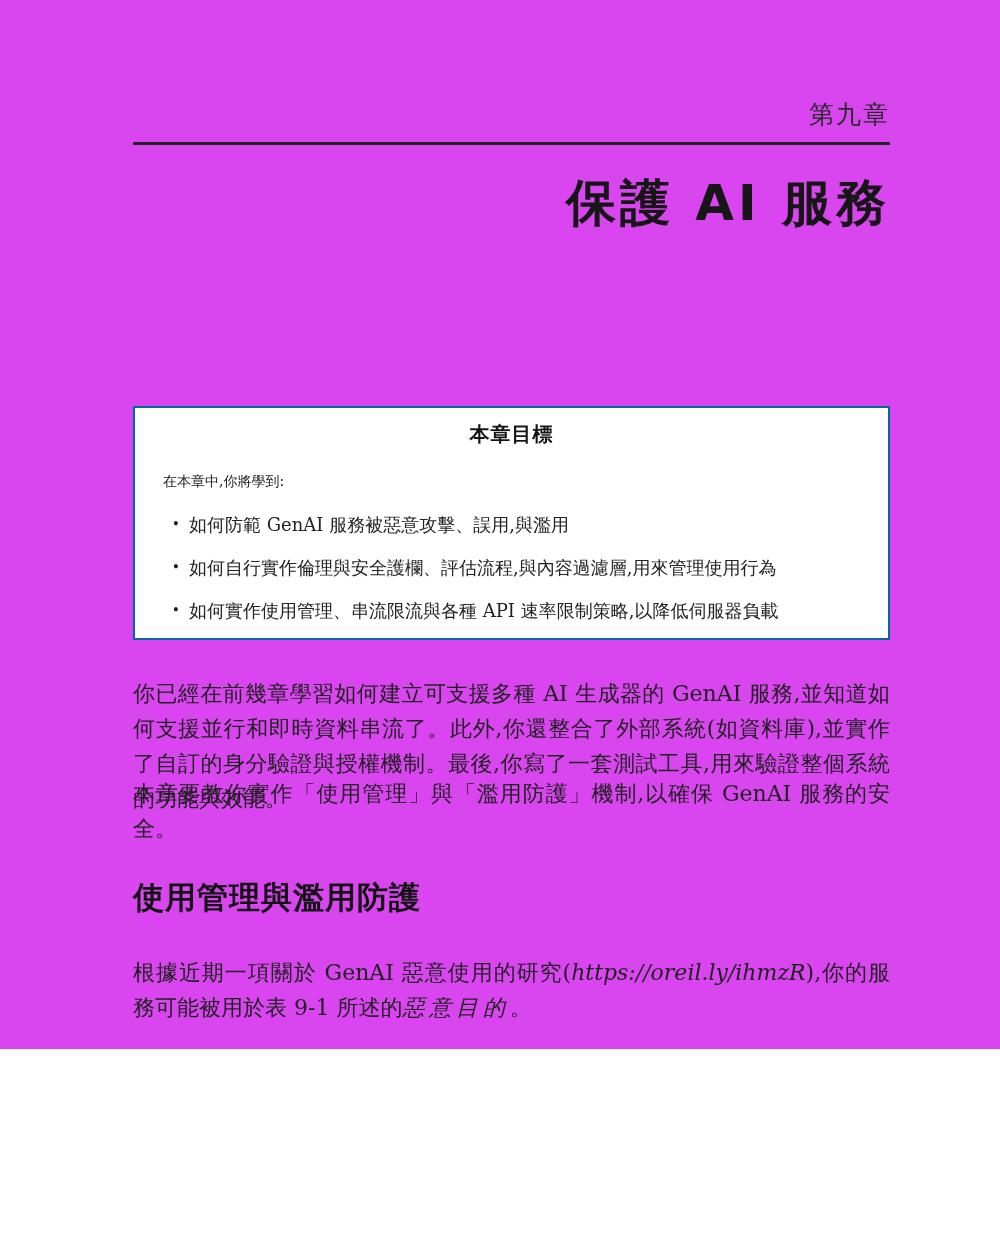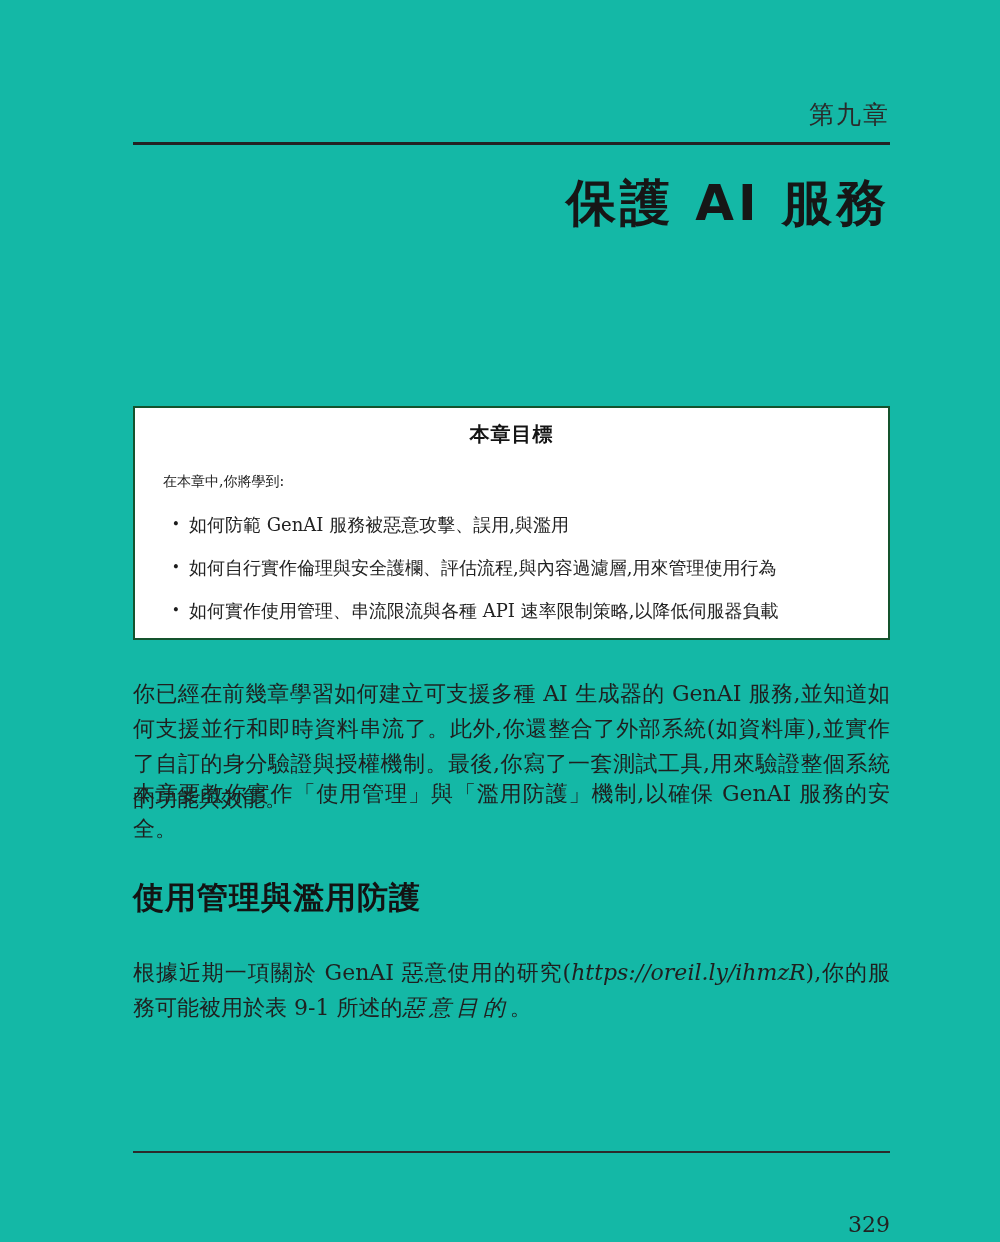--- a/index.html
+++ b/index.html
@@ -1,21 +1,21 @@
 <!DOCTYPE html>
 <html><head>
 <meta charset="utf-8">
 <style>
   * { margin: 0; padding: 0; box-sizing: border-box; }
   html, body { background: #ffffff; }
   .page {
     position: relative;
     width: 1000px;
-    height: 1242px;
-    background: #14b8a6;
+    height: 1049px;
+    background: #d946ef;
     color: #1c1c1c;
     font-family: "DejaVu Serif", "Liberation Serif", serif;
     overflow: hidden;
   }
   .band { position: absolute; left: 133px; width: 757px; }
 
   
   .chapter-label {
     top: 98px;
     text-align: right;
@@ -38,21 +38,21 @@
     font-weight: 700;
     font-size: 50px;
     line-height: 62px;
     color: #161616;
     letter-spacing: 4px;
   }
 
   
   .objectives-box {
     top: 406px;
-    border: 2px solid #14532d;
+    border: 2px solid #0369a1;
     padding: 12px 28px 10px 28px;
     background: #ffffff;
   }
   .box-title {
     text-align: center;
     font-family: "DejaVu Sans", "Liberation Sans", sans-serif;
     font-weight: 700;
     font-size: 20px;
     line-height: 28px;
     color: #141414;

